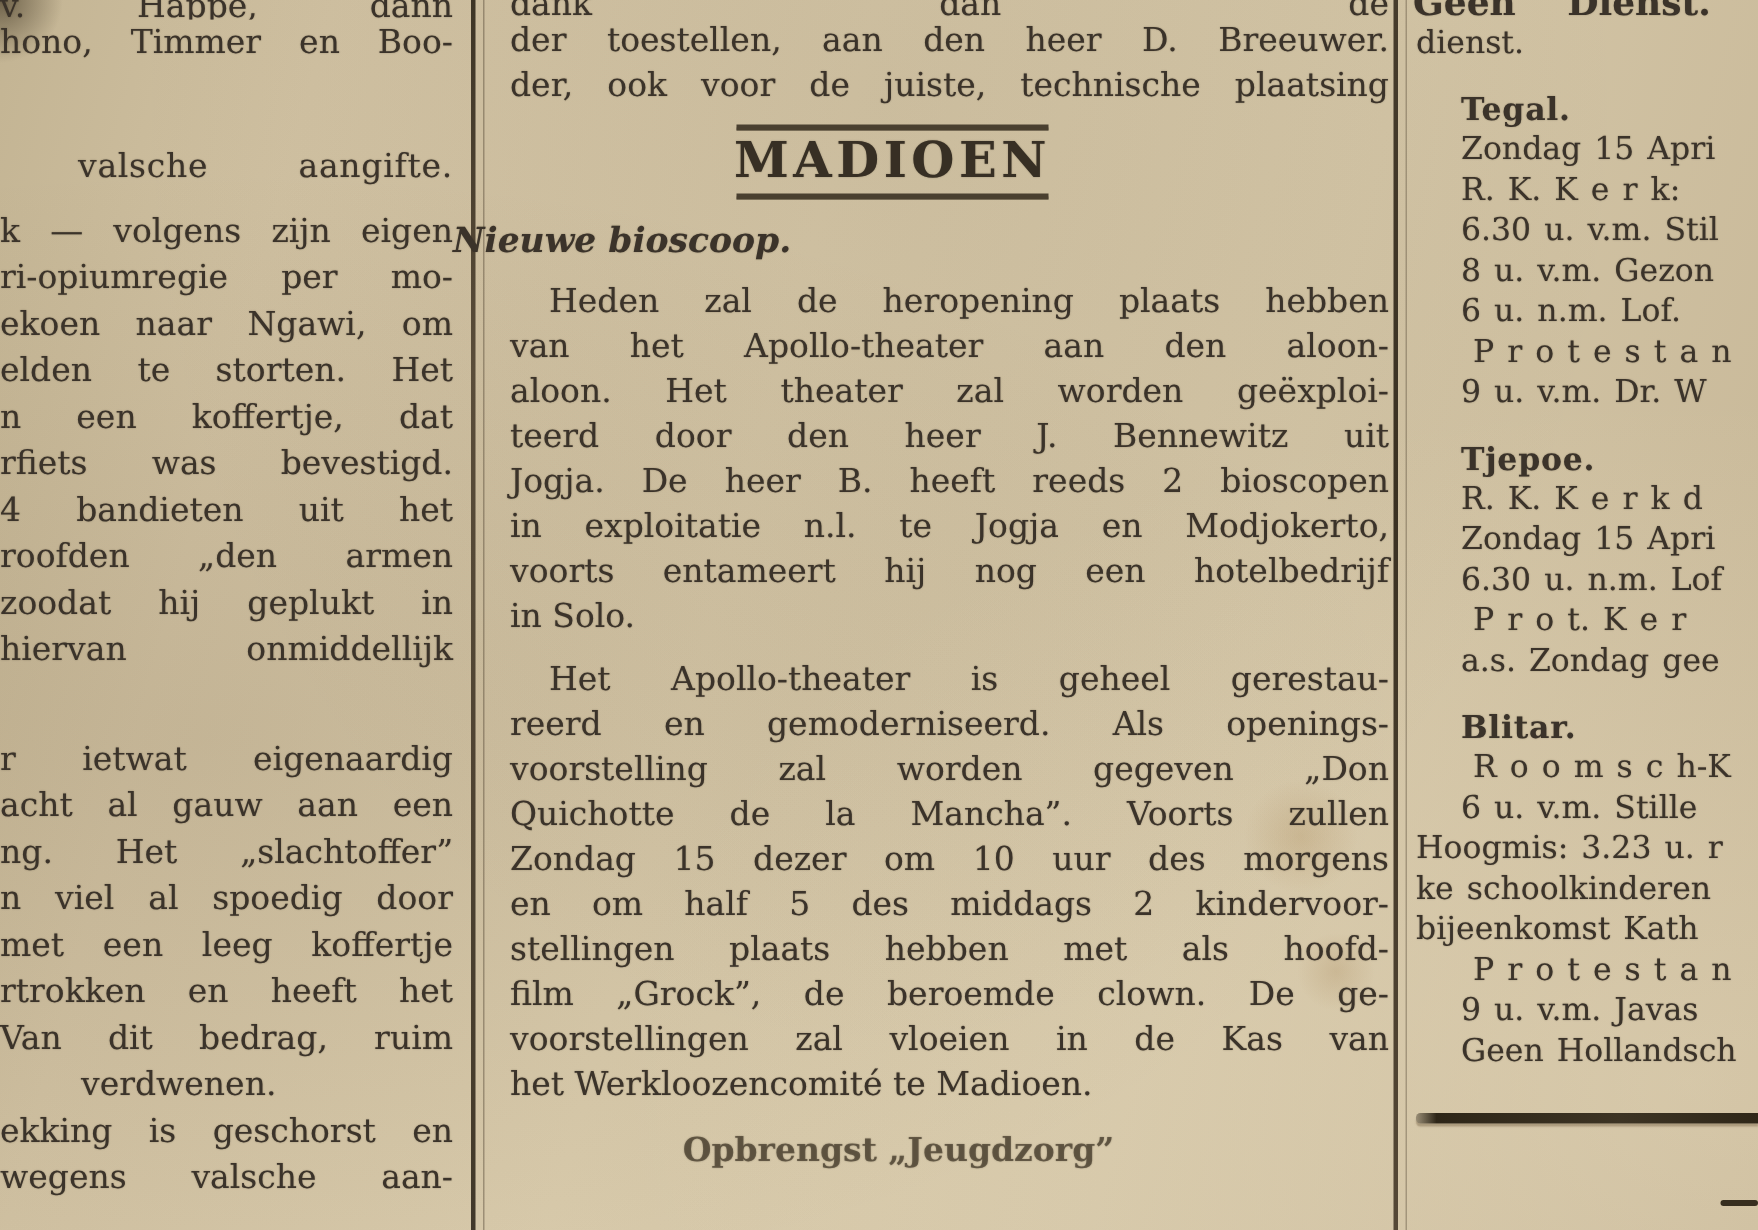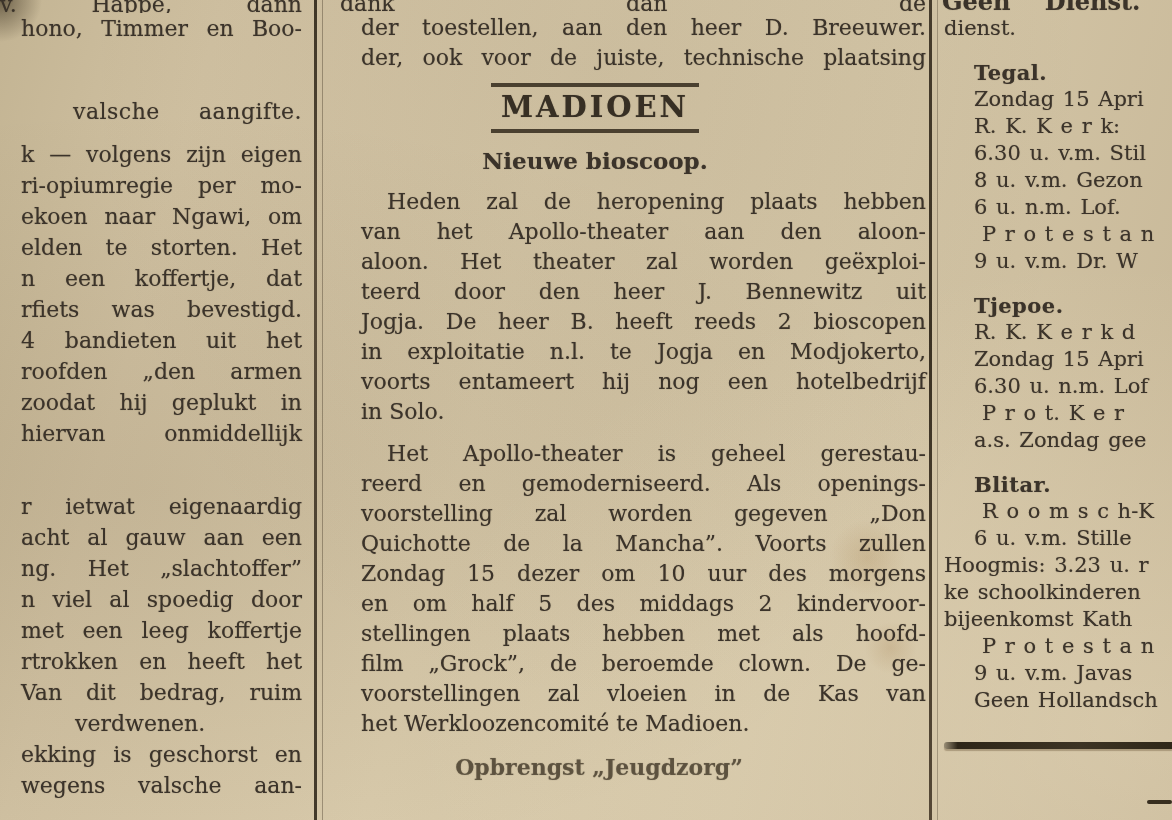--- a/index.html
+++ b/index.html
@@ -24,21 +24,20 @@
   .col-left{left:0;width:302px;font-size:22px;line-height:31px;}
   .col-left .line{word-spacing:3px;}
   
   .col-mid{left:340px;width:586px;font-size:22px;line-height:30px;}
   
   .col-right{left:942px;width:230px;font-size:21px;line-height:27px;}
   .line{
     text-align:justify;
     -moz-text-align-last:justify;
     text-align-last:justify;
-    margin-left:21px;
   }
   .line.short{text-align-last:left;-moz-text-align-last:left;}
   .line.indent{text-indent:26px;}
   .line.heading{font-weight:400;text-indent:52px;letter-spacing:.5px;}
   .line.short.indent{text-indent:54px;}
   .block{margin:0;}
   .col-left [data-render-blocks] > .block:nth-child(2){margin-top:52px;}   
   .col-left [data-render-blocks] > .block:nth-child(3){margin-top:12px;}
   .col-left [data-render-blocks] > .block:nth-child(4){margin-top:42px;}
   .col-mid  .paras > .block + .block{margin-top:12px;}
@@ -50,26 +49,26 @@
     margin-top:-12px;font-size:24px;font-weight:700;word-spacing:26px;
     text-align:left;text-align-last:left;white-space:nowrap;
   }
   
   .head-block{width:260px;margin:10px auto 0 auto;transform:translateX(-38px);text-align:center;}
   .mad-rule{
     width:208px;height:2px;margin:0 auto;background:#4a4030;
     border-bottom:2px solid rgba(74,64,48,.55);
   }
   .madioen{
-    font-size:29px;font-weight:700;letter-spacing:3px;
+    font-size:33px;font-weight:700;letter-spacing:3px;
     padding:5px 0 7px 0;color:#372f24;
   }
   .subhead{
-    text-align:center;font-weight:700;font-size:23px;
-    margin-top:13px;transform:translateX(-38px);
+    font-weight:700;font-size:23px;
+    margin-top:13px;transform:translateX(-38px);font-style:italic;
   }
   .paras{margin-top:11px;}
   .clip-bottom{
     margin-top:13px;text-align:center;font-weight:700;font-size:22px;
     transform:translateX(-34px);color:rgba(58,48,34,.6);
   }
   
   .r-line{white-space:nowrap;word-spacing:2px;padding-left:32px;}
   .r-line.flush{padding-left:2px;}
   .r-line.indent2{padding-left:40px;}

